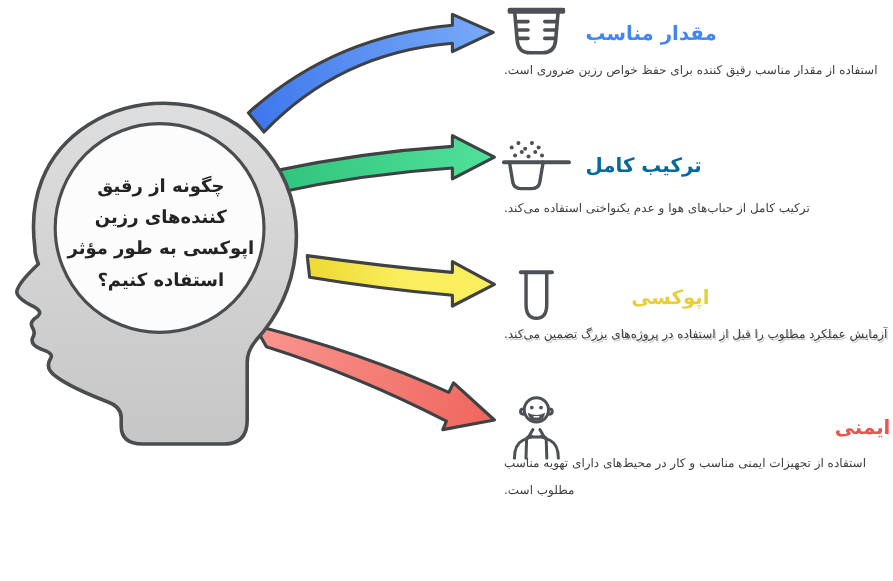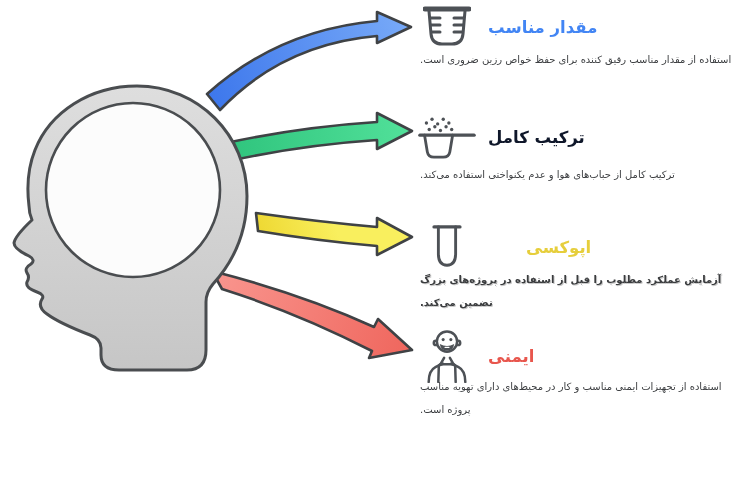--- a/index.html
+++ b/index.html
@@ -16,30 +16,30 @@
   .section{position:absolute;left:418px;width:324px;}
   .sec-head{display:flex;align-items:center;}
   .icon-box{width:58px;display:flex;justify-content:center;align-items:center;flex:0 0 58px;}
   .sec-title{direction:rtl;font-size:16.5px;font-weight:700;margin-left:12px;white-space:nowrap;}
   .sec-desc{
     position:absolute;left:2px;width:322px;
     direction:rtl;text-align:left;
     font-size:10px;line-height:23px;color:#3e4043;
   }
   .s1 .sec-title{color:#4285f4;}
-  .s2 .sec-title{color:#0f172a;}
+  .s2 .sec-title{color:#0369a1;}
   .s3 .sec-title{color:#e6ce3c;margin-left:50px;}
   .s4 .sec-title{color:#e8564d;}
   .s1 .sec-head{height:46px;align-items:center;}
   .s2 .sec-head{height:48px;}
   .s3 .sec-head{height:46px;}
-  .s4 .sec-head{height:54px;}
+  .s4 .sec-head{height:54px;justify-content:space-between;}
   .s1 .sec-desc{top:44px;}
   .s2 .sec-desc{top:50px;}
-  .s3 .sec-desc{top:44px;font-weight:700;color:#3a3c3e;text-shadow:1px 1px 0 #c9c9c9;}
+  .s3 .sec-desc{top:44px;font-weight:400;color:#3a3c3e;text-shadow:1px 1px 0 #c9c9c9;}
   .s4 .sec-desc{top:46px;}
   .icon-stroke{stroke:#4d5156;fill:none;stroke-linecap:round;stroke-linejoin:round;}
   .icon-fill{fill:#4d5156;stroke:none;}
 </style>
 </head>
 <body>
 
 <div class="canvas">
 
   <svg class="layer" width="744" height="484" viewBox="0 0 744 484">
@@ -91,20 +91,21 @@
              Q 24,268 31,264
              Q 36,260 29,256
              Q 14,249 14,243
              Q 15,236 32,220
              Q 29,213 29,206
              C 27,190 27,170 35,150
              C 50,112 90,86 137,86 Z"></path>
     <circle cx="133" cy="190" r="87" fill="#fcfcfc" stroke="#4a4d50" stroke-width="2.6"></circle>
   </svg>
 
+  <div class="question">چگونه از رقیق کننده‌های رزین اپوکسی به طور مؤثر استفاده کنیم؟</div>
 
   <div class="section s1" style="top:4px;">
     <div class="sec-head">
       <span class="icon-box">
         <svg width="48" height="46" viewBox="0 0 48 46">
           <g class="icon-stroke" stroke-width="3">
             <line x1="2" y1="5" x2="46" y2="5" stroke-width="5"></line>
             <path d="M6,7 L8,30 Q9,40 19,40 L29,40 Q39,40 40,30 L42,7"></path>
             <path d="M8,14 h9 M8,21 h9 M9,28 h8"></path>
             <path d="M40,14 h-9 M40,21 h-9 M39,28 h-8"></path>
@@ -175,16 +176,16 @@
           <g class="icon-fill">
             <circle cx="20" cy="11" r="1.6"></circle>
             <circle cx="28" cy="11" r="1.6"></circle>
             <path d="M16.5,15.5 Q17.5,22.5 24,22.5 Q30.5,22.5 31.5,15.5 Q24,19.5 16.5,15.5 Z"></path>
           </g>
           <path d="M22,19 h4" stroke="#ffffff" stroke-width="1.4" fill="none" stroke-linecap="round"></path>
         </svg>
       </span>
       <span class="sec-title">ایمنی</span>
     </div>
-    <div class="sec-desc">استفاده از تجهیزات ایمنی مناسب و کار در محیط‌های دارای تهویه مناسب پروژه است.</div>
+    <div class="sec-desc">استفاده از تجهیزات ایمنی مناسب و کار در محیط‌های دارای تهویه مناسب مطلوب است.</div>
   </div>
 
 </div>
 
 </body></html>

